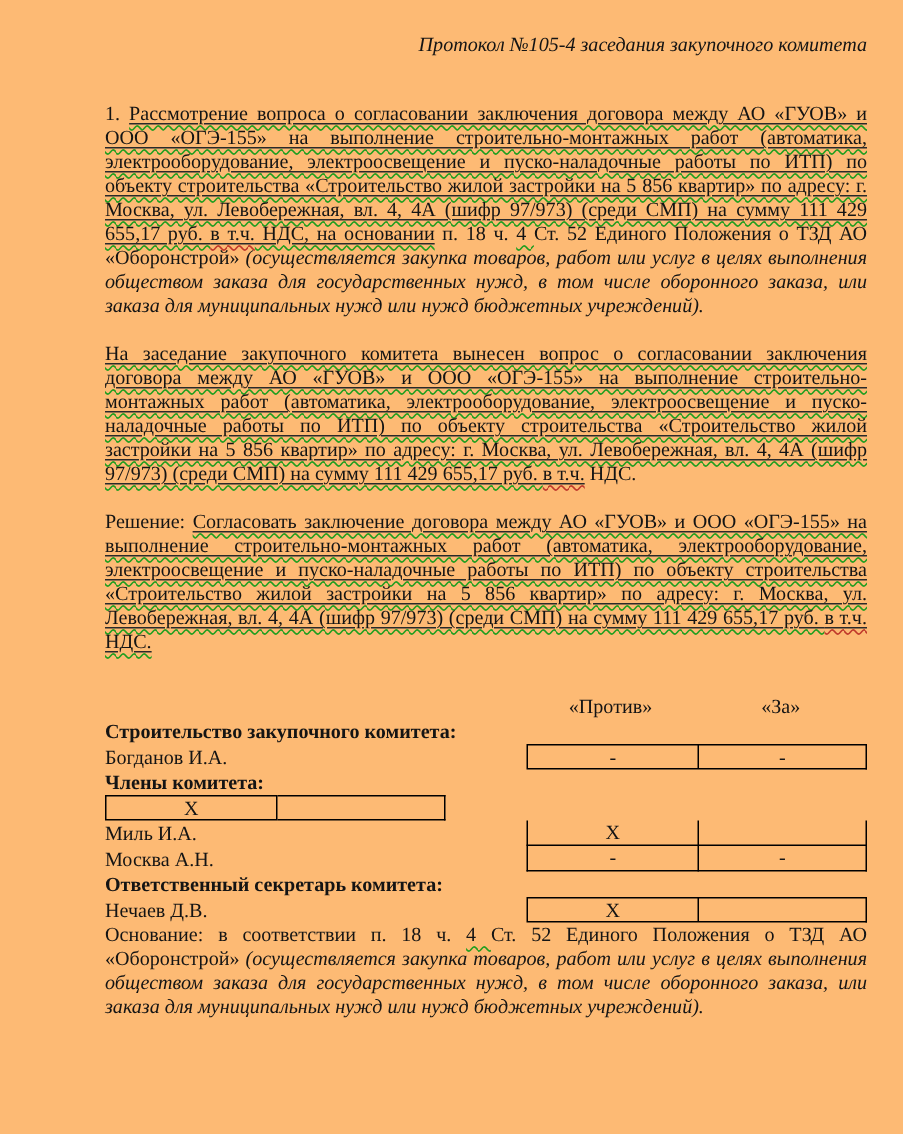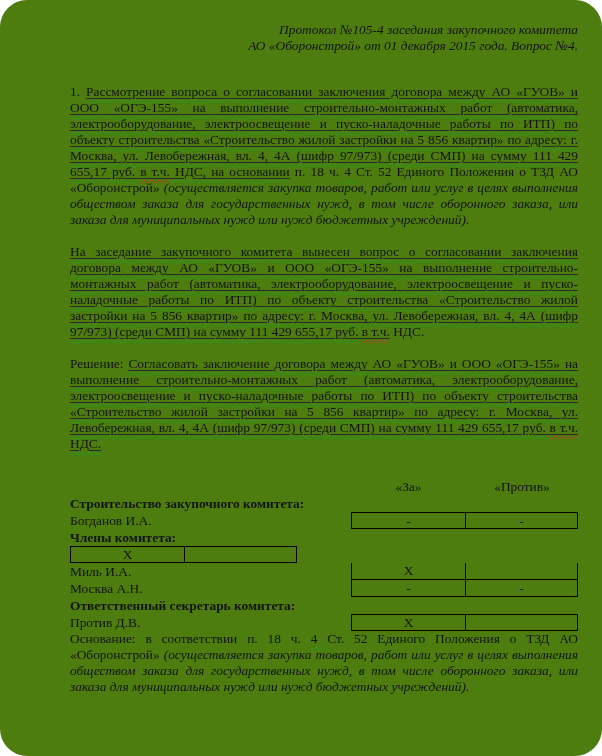--- a/index.html
+++ b/index.html
@@ -1,28 +1,27 @@
 <!DOCTYPE html>
 <html><head>
 <meta charset="utf-8">
 <style>
   html, body { margin: 0; padding: 0; background: #ffffff; }
   .page {
     position: relative;
     width: 602px;
     height: 756px;
     box-sizing: border-box;
-    background: #4d7c0f;
+    background: #fdba74;
     padding: 22px 24px 0 70px;
     font-family: "Liberation Serif", "DejaVu Serif", serif;
     font-size: 13.4px;
     line-height: 16px;
     color: #141414;
     overflow: hidden;
-    border-radius: 27px;
   }
   .doc-header {
     text-align: right;
     font-style: italic;
     margin-bottom: 30px;
   }
   .para {
     text-align: justify;
     margin: 0 0 16px 0;
   }
@@ -74,35 +73,34 @@
   .vhead .vcell { line-height: 17px; }
   .basis { }
 </style>
 </head>
 <body>
 
 <div class="page">
 
   <div class="doc-header">
     <div>Протокол №105-4 заседания закупочного комитета</div>
-    <div>АО «Оборонстрой» от 01 декабря 2015 года. Вопрос №4.</div>
   </div>
 
   <p class="para"><span>1. </span><span class="u"><span class="sq-g">Рассмотрение вопроса о согласовании заключения договора между АО «ГУОВ» и ООО «ОГЭ-155» на выполнение строительно-монтажных работ (автоматика, электрооборудование, электроосвещение и пуско-наладочные работы по ИТП) по объекту строительства «Строительство жилой застройки на 5 856 квартир» по адресу: г. Москва, ул. Левобережная, вл. 4, 4А (шифр 97/973) (среди СМП) на сумму 111 429 655,17 руб. </span></span><span class="u"><span class="sq-r">в т.ч.</span></span><span class="u"><span class="sq-g"> НДС, на основании</span></span><span> п. 18 ч. </span><span class="sq-g">4 </span><span>Ст. 52 Единого Положения о ТЗД АО «Оборонстрой» </span><span class="ital">(осуществляется закупка товаров, работ или услуг в целях выполнения обществом заказа для государственных нужд, в том числе оборонного заказа, или заказа для муниципальных нужд или нужд бюджетных учреждений).</span></p>
 
   <p class="para"><span class="u"><span class="sq-g">На заседание закупочного комитета вынесен вопрос о согласовании заключения договора между АО «ГУОВ» и ООО «ОГЭ-155» на выполнение строительно-монтажных работ (автоматика, электрооборудование, электроосвещение и пуско-наладочные работы по ИТП) по объекту строительства «Строительство жилой застройки на 5 856 квартир» по адресу: г. Москва, ул. Левобережная, вл. 4, 4А (шифр 97/973) (среди СМП) на сумму 111 429 655,17 руб. </span></span><span class="u"><span class="sq-r">в т.ч.</span></span><span> НДС.</span></p>
 
   <p class="para"><span>Решение: </span><span class="u"><span class="sq-g">Согласовать заключение договора между АО «ГУОВ» и ООО «ОГЭ-155» на выполнение строительно-монтажных работ (автоматика, электрооборудование, электроосвещение и пуско-наладочные работы по ИТП) по объекту строительства «Строительство жилой застройки на 5 856 квартир» по адресу: г. Москва, ул. Левобережная, вл. 4, 4А (шифр 97/973) (среди СМП) на сумму 111 429 655,17 руб. </span></span><span class="u"><span class="sq-r">в т.ч.</span></span><span class="u"><span class="sq-g"> НДС.</span></span></p>
 
   <div class="votes">
 
     <div class="vrow vhead">
       <div class="vname"></div>
+      <div class="vcell protiv">«Против»</div>
       <div class="vcell za">«За»</div>
-      <div class="vcell protiv">«Против»</div>
     </div>
 
     <div class="vrow">
       <div class="vname bold">Строительство закупочного комитета:</div>
       <div class="vcell za"></div>
       <div class="vcell protiv"></div>
     </div>
 
     <div class="vrow">
       <div class="vname">Богданов И.А.</div>
@@ -133,21 +131,21 @@
       <div class="vcell protiv boxed no-top">-</div>
     </div>
 
     <div class="vrow">
       <div class="vname bold">Ответственный секретарь комитета:</div>
       <div class="vcell za"></div>
       <div class="vcell protiv"></div>
     </div>
 
     <div class="vrow">
-      <div class="vname">Против Д.В.</div>
+      <div class="vname">Нечаев Д.В.</div>
       <div class="vcell za boxed">X</div>
       <div class="vcell protiv boxed"></div>
     </div>
 
   </div>
 
   <p class="para basis"><span>Основание: в соответствии п. 18 ч. </span><span class="sq-g">4 </span><span>Ст. 52 Единого Положения о ТЗД АО «Оборонстрой» </span><span class="ital">(осуществляется закупка товаров, работ или услуг в целях выполнения обществом заказа для государственных нужд, в том числе оборонного заказа, или заказа для муниципальных нужд или нужд бюджетных учреждений).</span></p>
 
 </div>
 

